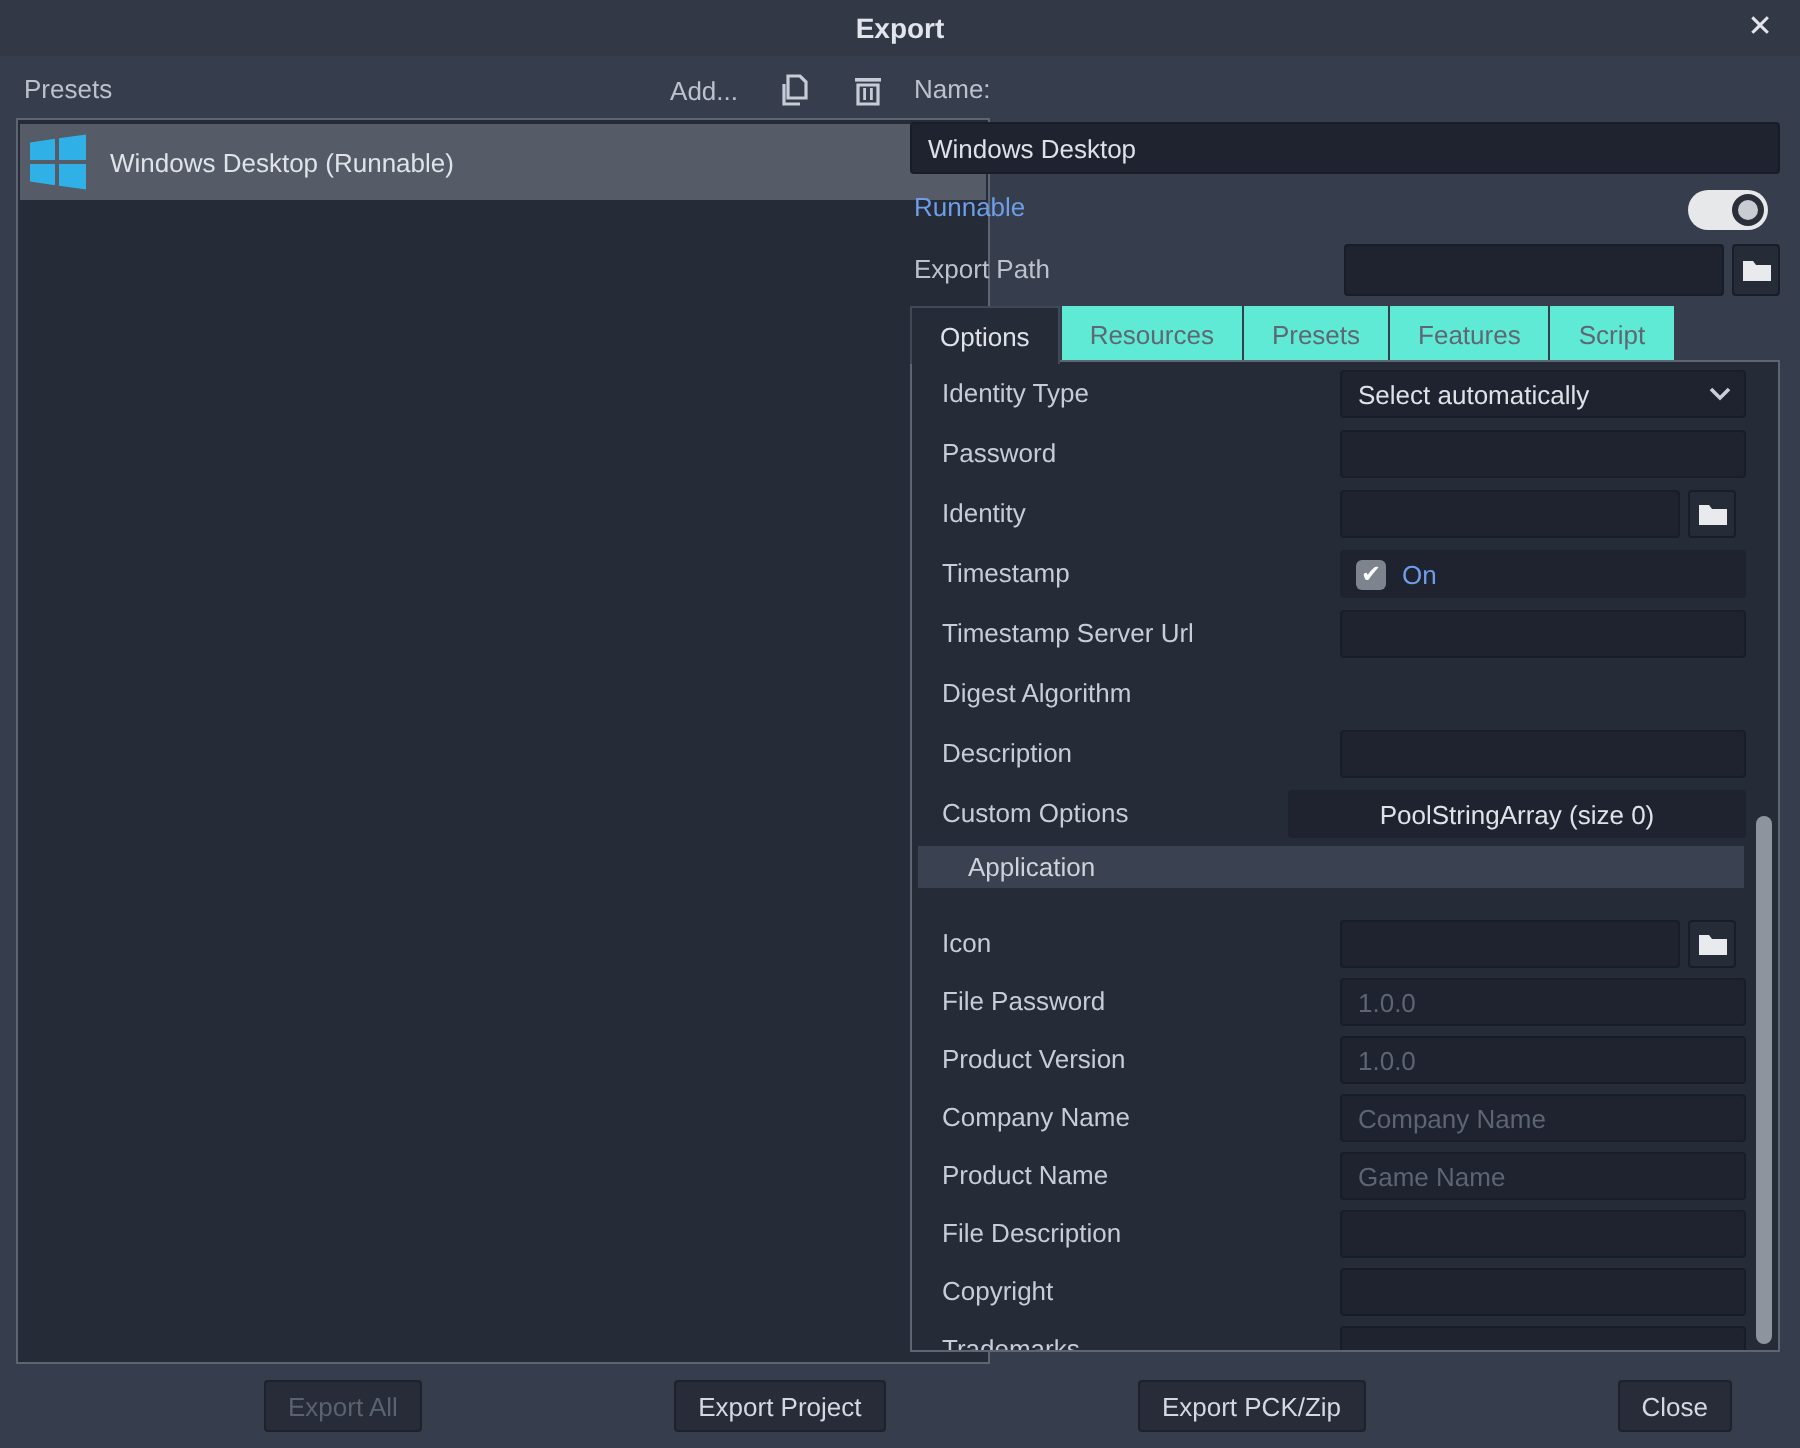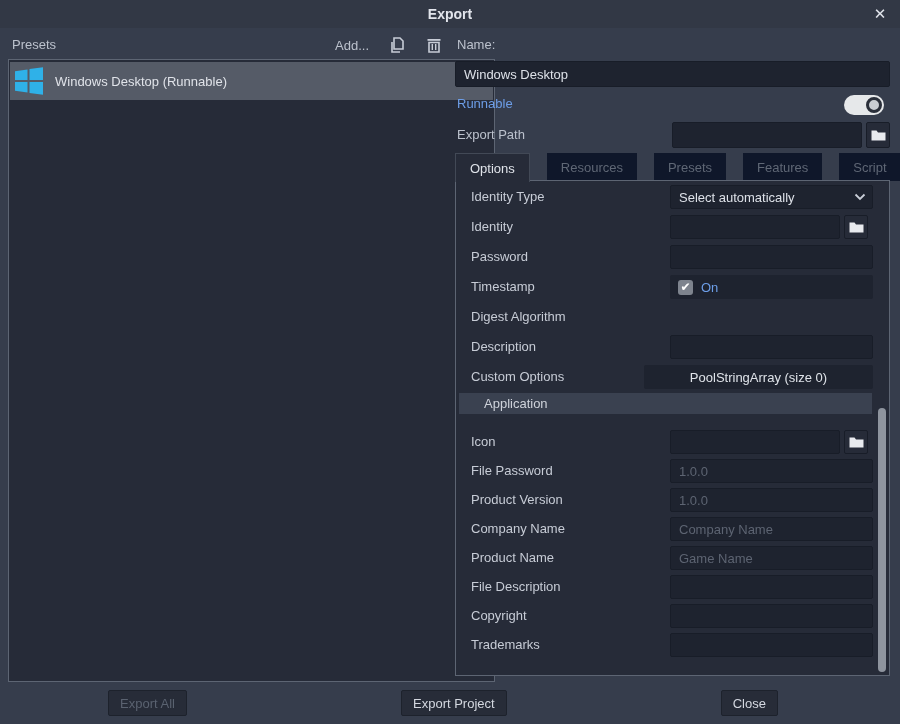--- a/index.html
+++ b/index.html
@@ -36,22 +36,22 @@
   }
   input.fld::placeholder { color:#5d6472; opacity:1; }
   .runnable-label { position:absolute; left:457px; top:96px; color:#6d9ee8; }
   .toggle { position:absolute; left:844px; top:95px; width:40px; height:20px; background:#e6e8ea; border-radius:10px; cursor:pointer; }
   .toggle .knob { position:absolute; right:2px; top:2px; width:16px; height:16px; border-radius:8px; background:#c9cdd3; border:3px solid #2a2f3a; }
   .exportpath-label { position:absolute; left:457px; top:127px; color:#bcc2cd; }
   .exportpath-input { position:absolute; left:672px; top:122px; width:190px; height:26px; }
   .browse-btn { position:absolute; left:866px; top:122px; width:24px; height:26px; background:#262b38; border:1px solid #181d28; border-radius:2px; display:flex; align-items:center; justify-content:center; cursor:pointer; }
 
   
-  .tabbar { position:absolute; left:455px; top:153px; height:41px; display:flex; gap:17px; }
-  .tab { height:28px; padding:0 14px; display:flex; align-items:center; background:#0f172a; color:#5f6775; cursor:pointer; }
+  .tabbar { position:absolute; left:455px; top:153px; height:41px; display:flex; gap:1px; }
+  .tab { height:28px; padding:0 14px; display:flex; align-items:center; background:#5eead4; color:#5f6775; cursor:pointer; }
   .tab.active { background:#262b38; color:#dfe3e9; border:1px solid #424956; border-bottom:none; height:29px; position:relative; z-index:2; }
 
   
   .options-panel { position:absolute; left:455px; top:180px; width:435px; height:496px; background:#262b38; border:1px solid #5d6573; overflow:hidden; }
   .opt-row { position:relative; height:30px; }
   .opt-row.short { height:29px; }
   .opt-label { position:absolute; left:15px; top:0; line-height:30px; color:#c7ccd6; white-space:nowrap; }
   .v { position:absolute; top:3px; height:24px; }
   .v-text { left:214px; width:203px; }
   .v-drop { left:214px; width:203px; background:#1e232f; border:1px solid #181d28; border-radius:2px; display:flex; align-items:center; cursor:pointer; }
@@ -63,21 +63,21 @@
   .checkbox { width:15px; height:15px; margin-left:8px; background:#7e848e; border-radius:3px; color:#fff; font-size:12px; line-height:15px; text-align:center; cursor:pointer; }
   .on-label { margin-left:8px; color:#6d9ee8; }
   .v-array { left:188px; width:229px; background:#1e232f; border-radius:2px; display:flex; align-items:center; justify-content:center; color:#dfe3e9; cursor:pointer;text-align:center; }
   .section-row { position:relative; height:33px; margin:1px 0 1px 0; }
   .section-bar { position:absolute; left:3px; top:0; width:413px; height:21px; background:#3a4150; display:flex; align-items:center; }
   .section-bar span { margin-left:25px; color:#ced2da; }
   .scrolltrack { position:absolute; right:3px; top:0; width:8px; height:493px; }
   .scrollthumb { position:absolute; left:0; top:227px; width:8px; height:264px; background:#8e949e; border-radius:4px; cursor:pointer; }
 
   
-  .footer { position:absolute; left:108px; top:690px; width:670px; height:26px; display:flex; justify-content:space-between; }
+  .footer { position:absolute; left:132px; top:690px; width:734px; height:26px; display:flex; justify-content:space-between; }
   .btn { height:26px; padding:0 11px; background:#272c38; border:1px solid #1d222c; border-radius:2px; color:#d4d8e0; font-size:13px; display:flex; align-items:center; cursor:pointer; font-family:inherit; }
   .btn.disabled { color:#5a6270; cursor:default; }
   svg { display:block; }
 </style>
 </head>
 <body>
 
 <div class="titlebar"></div>
 <div class="win-title">Export</div>
 <div class="close-btn">✕</div>
@@ -151,38 +151,42 @@
         <div class="v v-drop">
           <span class="dd-text">Select automatically</span>
           <span>
             <svg class="chev" width="12" height="8" viewBox="0 0 12 8">
               <path d="M1.5 1.5 L6 6 L10.5 1.5" fill="none" stroke="#c9ced8" stroke-width="1.8"></path>
             </svg>
           </span>
         </div>
       </div>
       <div class="opt-row">
+        <span class="opt-label">Password</span>
+        <div class="v v-text"><input class="fld" placeholder="" style=""></div>
+      </div>
+      <div class="opt-row">
         <span class="opt-label">Identity</span>
         <div class="v v-fileinput"><input class="fld" style=""></div>
         <div class="v v-filebtn">
           <svg width="15" height="12" viewBox="0 0 15 12">
             <path d="M0.5 1.5h5l1.5 2h7.5v8h-14z" fill="#e8eaee"></path>
           </svg>
         </div>
       </div>
       <div class="opt-row">
-        <span class="opt-label">Password</span>
-        <div class="v v-text"><input class="fld" placeholder="" style=""></div>
-      </div>
-      <div class="opt-row">
         <span class="opt-label">Timestamp</span>
         <div class="v v-check">
           <div class="checkbox"><span>✔</span></div>
           <span class="on-label">On</span>
         </div>
+      </div>
+      <div class="opt-row">
+        <span class="opt-label">Timestamp Server Url</span>
+        <div class="v v-text"><input class="fld" placeholder="" style=""></div>
       </div>
       <div class="opt-row">
         <span class="opt-label">Digest Algorithm</span>
       </div>
       <div class="opt-row">
         <span class="opt-label">Description</span>
         <div class="v v-text"><input class="fld" placeholder="" style=""></div>
       </div>
       <div class="opt-row">
         <span class="opt-label">Custom Options</span>
@@ -232,14 +236,15 @@
       </div>
     </div>
   <div class="scrolltrack">
     <div class="scrollthumb"></div>
   </div>
 </div>
 
 <div class="footer" id="footer">
     <button class="btn disabled">Export All</button>
     <button class="btn">Export Project</button>
+    <button class="btn">Export PCK/Zip</button>
     <button class="btn">Close</button>
   </div>
 
 </body></html>

